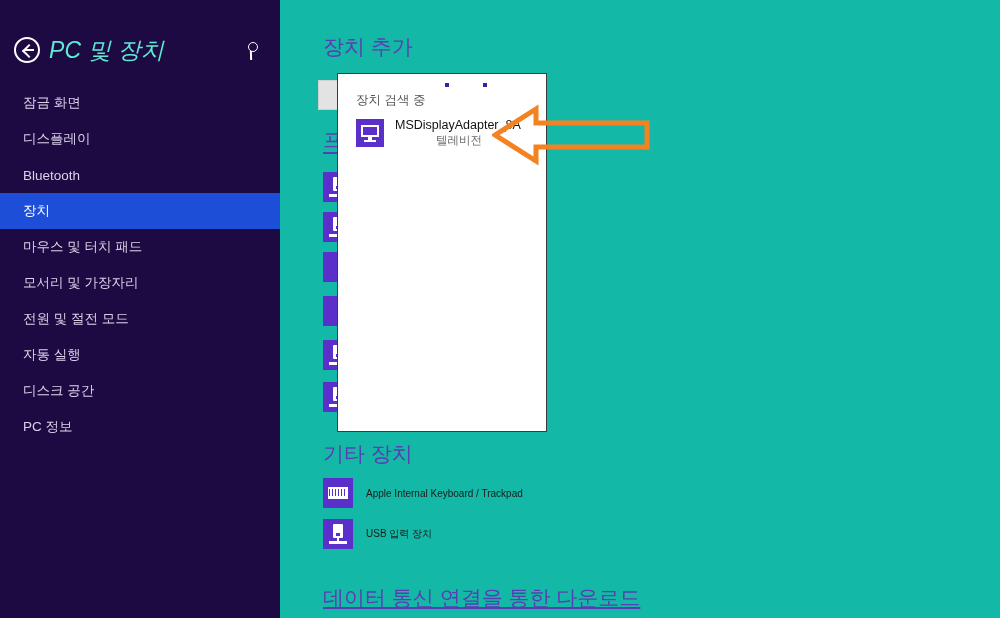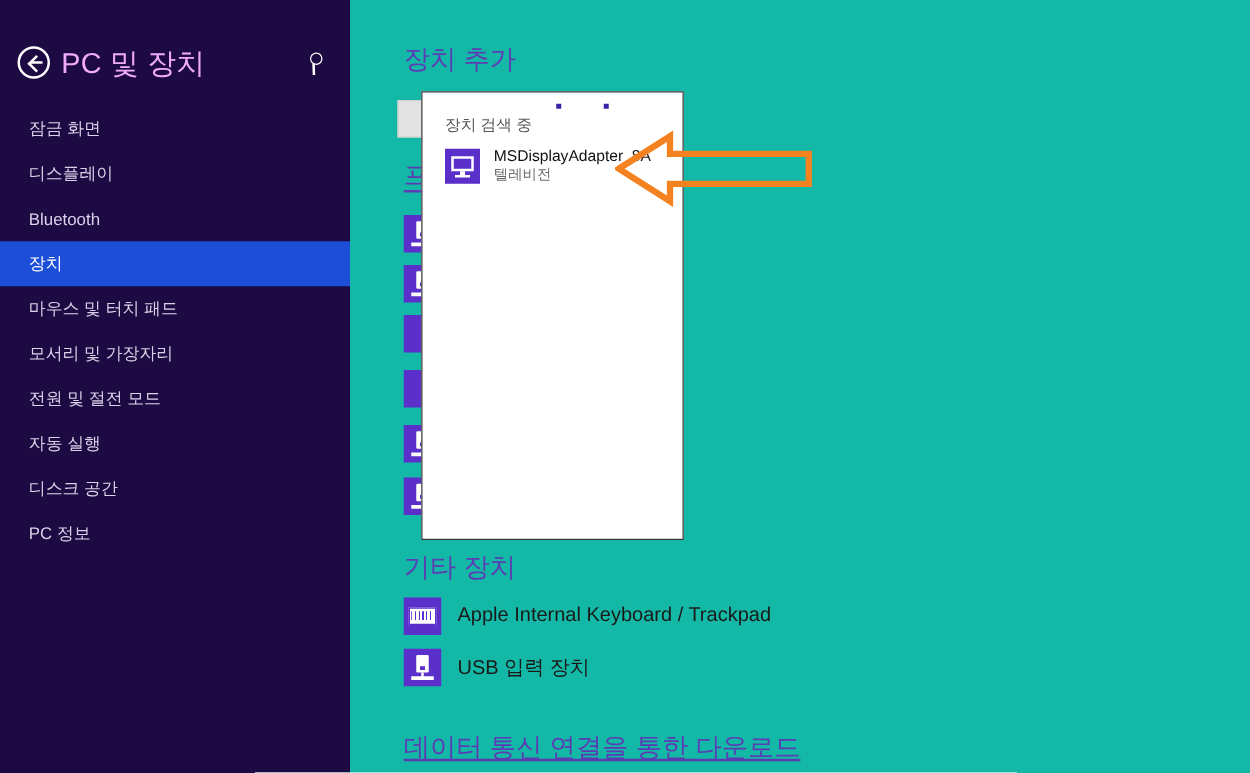--- a/index.html
+++ b/index.html
@@ -59,25 +59,26 @@
   }
   .back-btn::after {
     content: "";
     position: absolute;
     left: 8px; top: 10px;
     width: 10px; height: 2px;
     background: #ffffff;
   }
 
   .page-title {
-    color: #f0abfc;
+    color: #5eead4;
     font-size: 23px;
     font-weight: 400;
     letter-spacing: .2px;
     white-space: nowrap;
+    font-style: italic;
   }
 
   .search-icon {
     position: absolute;
     right: 14px;
     top: 40px;
     width: 22px; height: 22px;
     cursor: pointer;
   }
   .search-icon .ring {
@@ -191,21 +192,21 @@
     background: #ffffff;
   }
   .ico-usb .stem {
     position: absolute;
     left: 14px; top: 19px;
     width: 2px; height: 4px;
     background: #ffffff;
   }
 
   .device-label {
-    font-size: 16px;
+    font-size: 10px;
     color: #1a1a1a;
     white-space: nowrap;
   }
 
   
   .behind-button {
     position: absolute;
     left: 38px; top: 80px;
     width: 120px; height: 30px;
     background: #e3e3e3;
@@ -286,20 +287,21 @@
     font-size: 12.5px;
     color: #111111;
     line-height: 15px;
     white-space: nowrap;
   }
   .flyout-device .txt .kind {
     font-size: 11.5px;
     color: #6b6b6b;
     line-height: 15px;
     white-space: nowrap;
+    margin-left: 41px;
   }
 
   
   .annotation-arrow {
     position: absolute;
     left: 492px; top: 104px;
     width: 158px; height: 62px;
     z-index: 40;
     pointer-events: none;
   }

